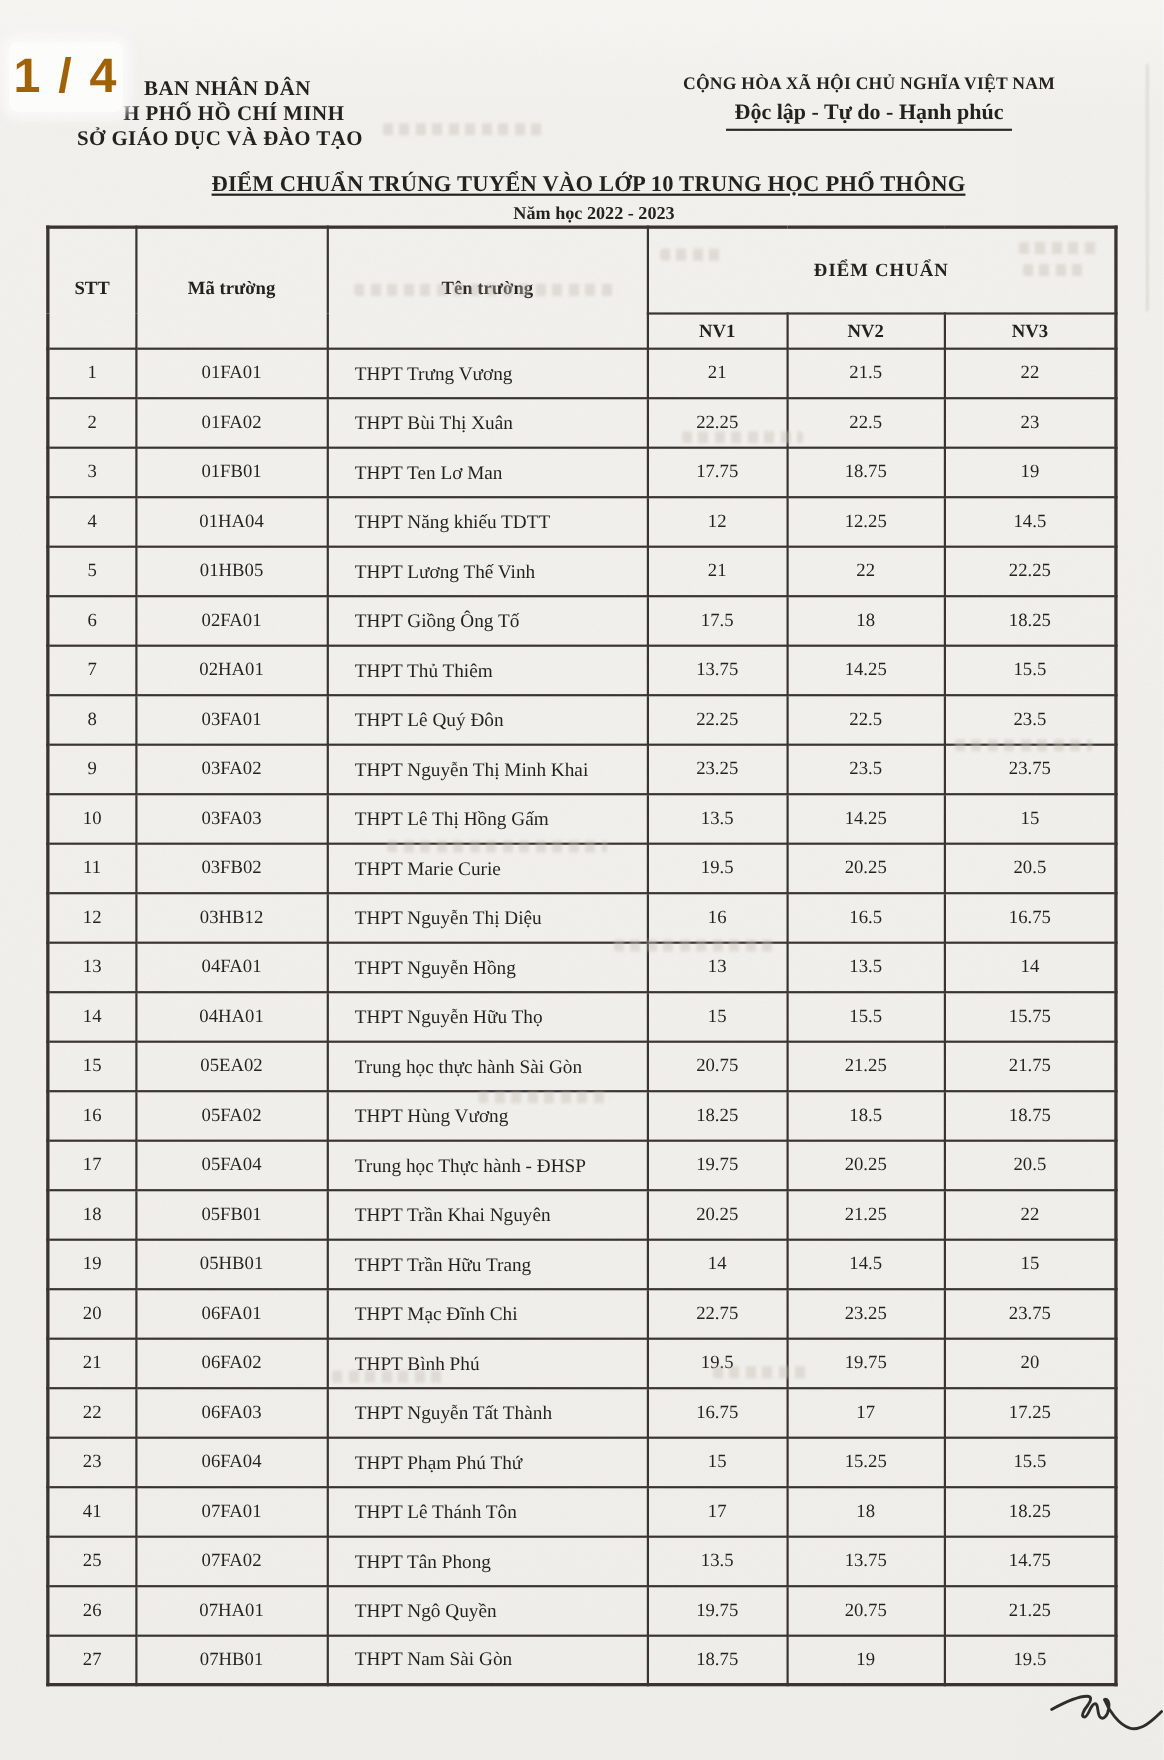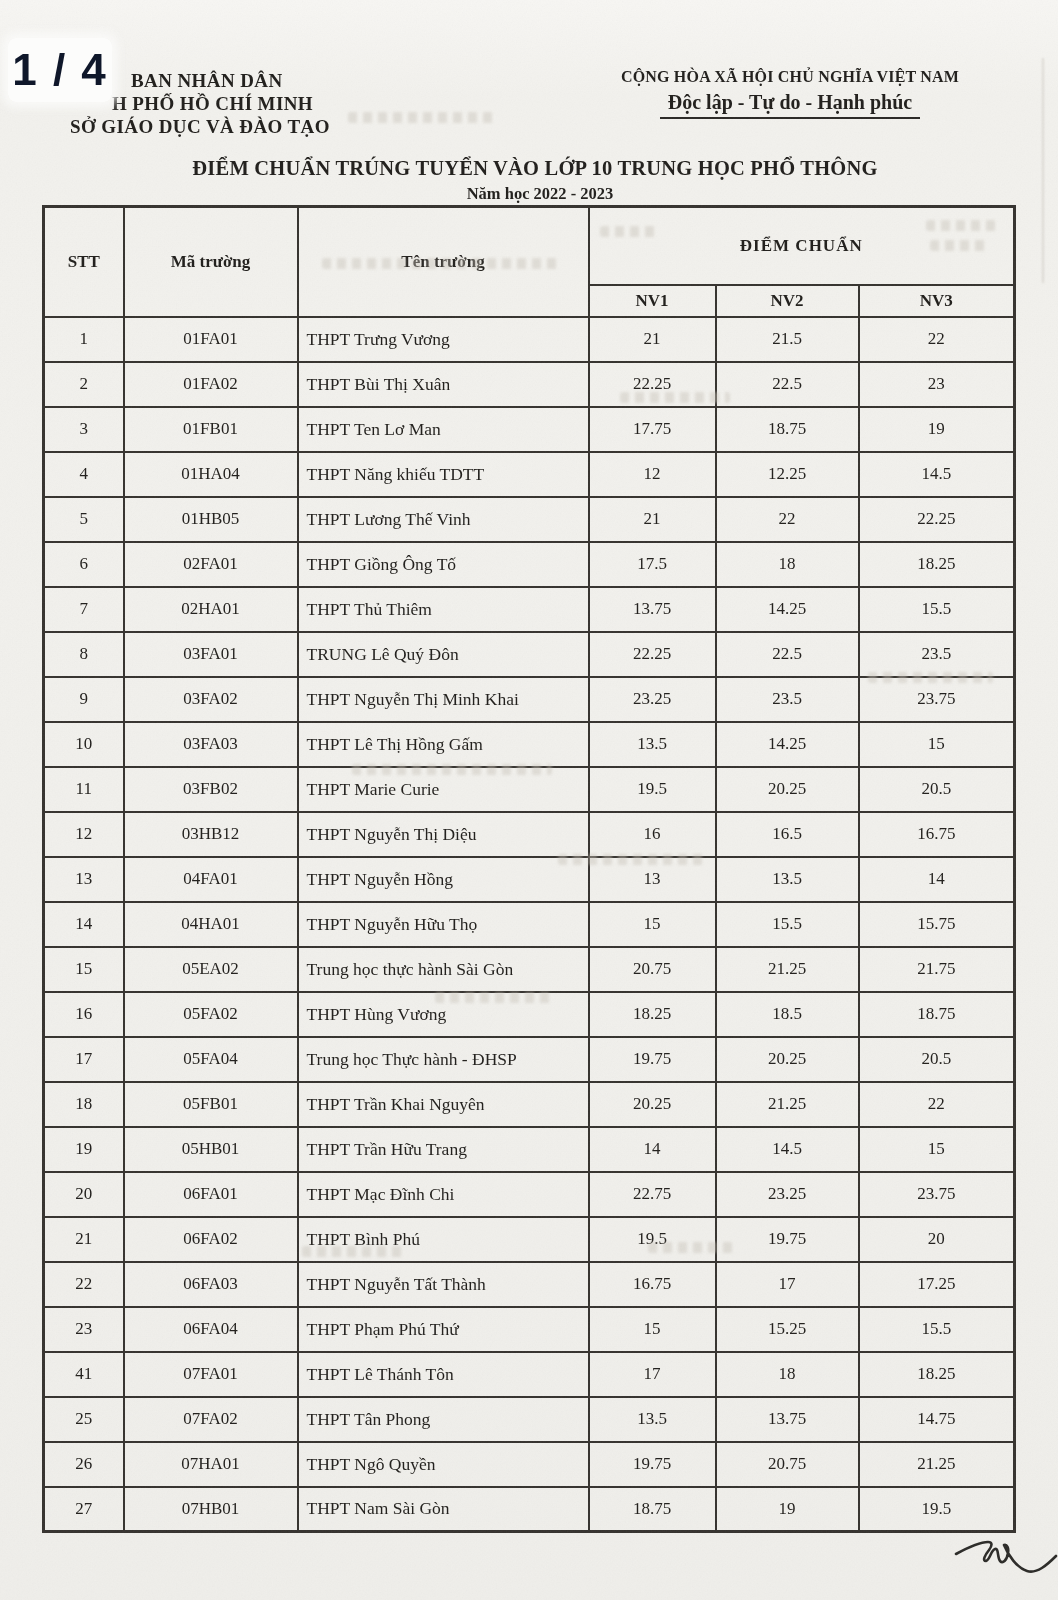--- a/index.html
+++ b/index.html
@@ -13,21 +13,21 @@
   }
   .abs { position: absolute; }
 
   
   .page-badge {
     left: 8px; top: 38px; width: 104px; height: 64px;
     background: rgba(252,252,251,0.96);
     border-radius: 8px;
     display: flex; align-items: center; justify-content: center;
     font-family: "Liberation Sans", sans-serif;
-    font-weight: bold; font-size: 44px; color: #0f172a;
+    font-weight: bold; font-size: 44px; color: #a16207;
     letter-spacing: 2px;
     box-shadow: 0 0 10px 6px rgba(250,250,249,0.85);
     z-index: 5;
   }
 
   
   .hdr-left-line { white-space: nowrap; font-size: 19px; font-weight: 700; letter-spacing: 0.4px; }
   .hdr-left-line.l1 { left: 131px; top: 70px; }
   .hdr-left-line.l2 { left: 112px; top: 93px; }
   .hdr-left-line.l3 { left: 70px;  top: 116px; font-size: 19px; }
@@ -37,21 +37,21 @@
   .hdr-right .l1 { font-weight: 700; font-size: 16px; letter-spacing: 0.2px; }
   .hdr-right .l2 {
     display: inline-block; margin-top: 5px; padding: 0 8px 3px 8px;
     font-weight: 700; font-size: 20px;
     border-bottom: 2px solid #2a2825;
   }
   .hdr-right .l3 { margin-top: 14px; font-weight: 700; font-style: italic; font-size: 16.5px; }
 
   .doc-title {
     left: 42px; top: 157px; width: 986px; text-align: center;
-    font-weight: 700; font-size: 20.5px; letter-spacing: 0.2px; white-space: nowrap;
+    font-weight: 700; font-size: 20.5px; letter-spacing: 0.2px; white-space: nowrap; text-decoration: underline;
   }
   .doc-subtitle {
     left: 42px; top: 184px; width: 996px; text-align: center;
     font-weight: 700; font-size: 16.5px;
   }
 
   
   .tbl-wrap { left: 42px; top: 205px; border-radius: 29px; }
   table.scores {
     border-collapse: collapse;
@@ -64,21 +64,21 @@
   table.scores th {
     font-weight: 700; font-size: 17px; text-align: center; padding: 0;
   }
   table.scores tr.group-row { height: 78px; }
   table.scores tr.sub-row { height: 32px; }
   table.scores tbody tr { height: 45px; }
   table.scores td {
     font-size: 17px; text-align: center; padding: 0; vertical-align: middle;
     overflow: hidden; white-space: nowrap;
   }
-  table.scores td.name-cell { text-align: left; padding-left: 8px; font-size: 17.5px; }
+  table.scores td.name-cell { text-align: left; padding-left: 24px; font-size: 17.5px; }
   th.score-group { font-size: 17.5px; letter-spacing: 1px; }
 
   
   .ghost {
     position: absolute; height: 11px; border-radius: 3px;
     background: repeating-linear-gradient(90deg, #c7c2b8 0 9px, rgba(0,0,0,0) 9px 15px);
     filter: blur(1.6px); opacity: 0.42; pointer-events: none;
   }
   .vline-ghost {
     position: absolute; width: 2px; background: #c2bdb4;
@@ -190,21 +190,21 @@
           <td>02HA01</td>
           <td class="name-cell">THPT Thủ Thiêm</td>
           <td>13.75</td>
           <td>14.25</td>
           <td>15.5</td>
         </tr>
 
         <tr>
           <td>8</td>
           <td>03FA01</td>
-          <td class="name-cell">TRUNG Lê Quý Đôn</td>
+          <td class="name-cell">THPT Lê Quý Đôn</td>
           <td>22.25</td>
           <td>22.5</td>
           <td>23.5</td>
         </tr>
 
         <tr>
           <td>9</td>
           <td>03FA02</td>
           <td class="name-cell">THPT Nguyễn Thị Minh Khai</td>
           <td>23.25</td>

